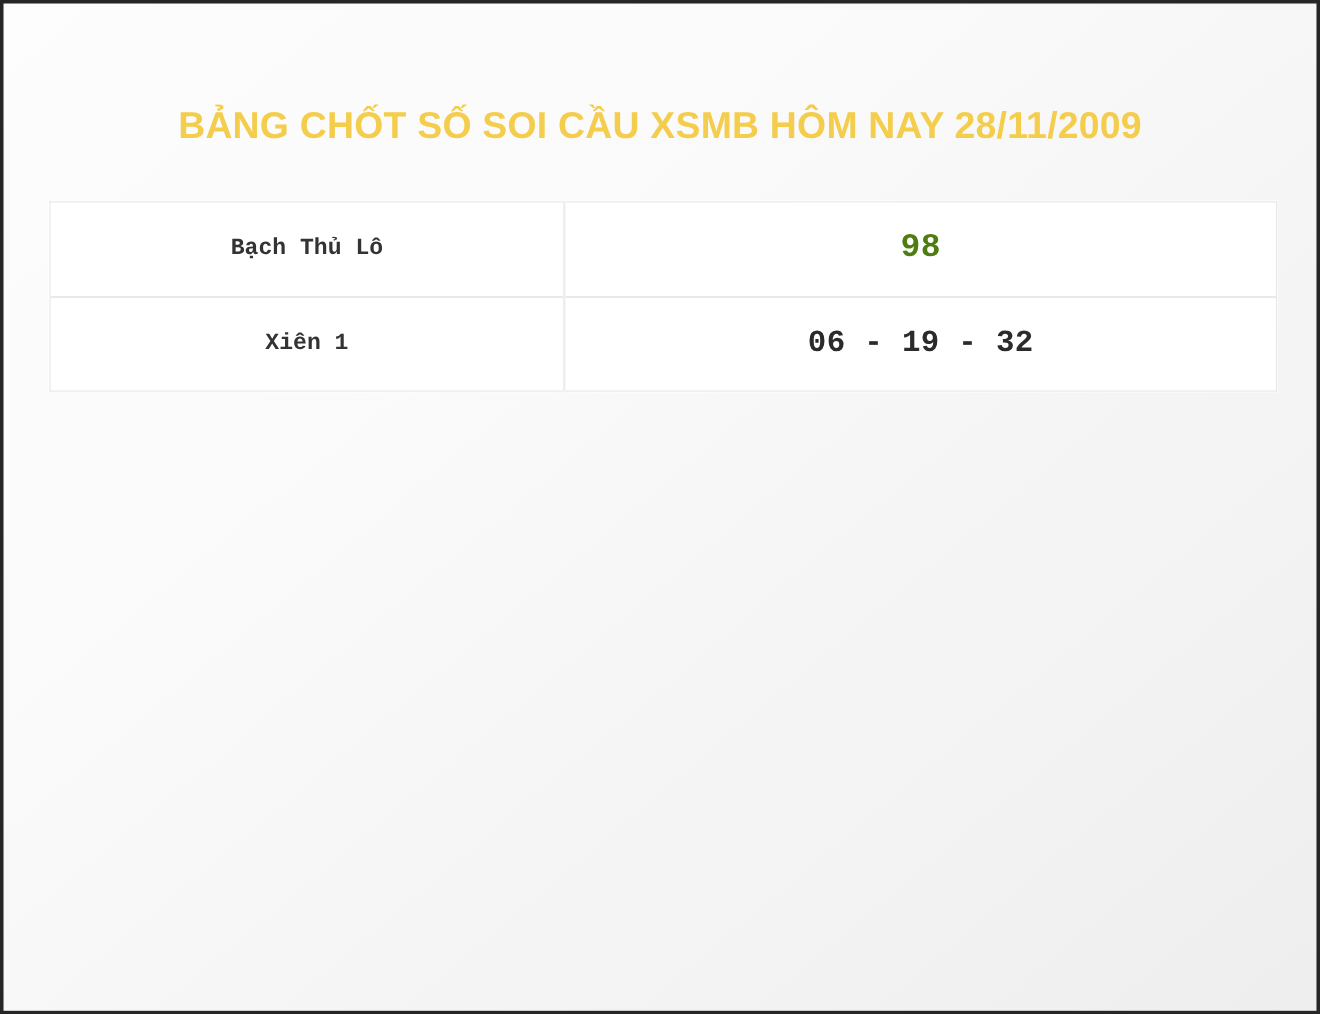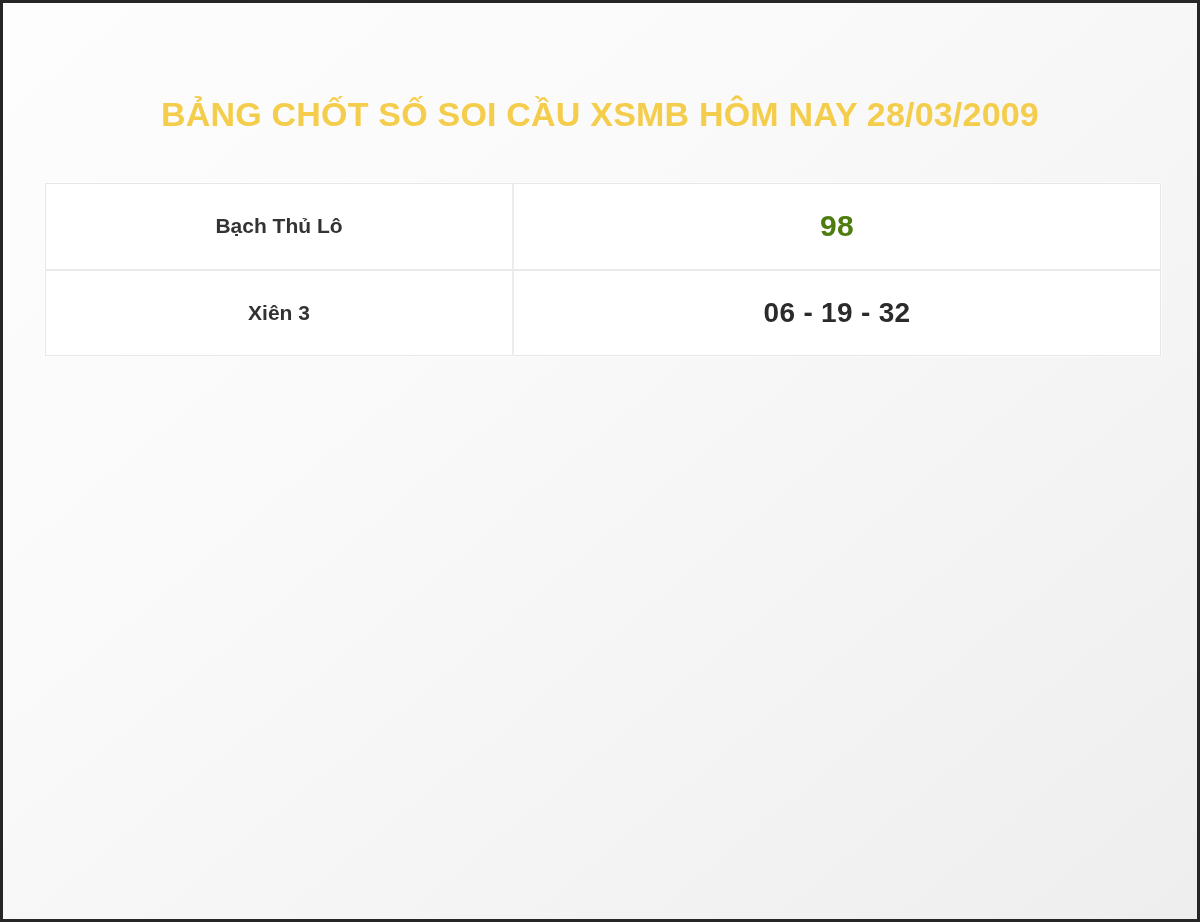--- a/index.html
+++ b/index.html
@@ -51,20 +51,21 @@
     top: 180px;
     left: 42px;
     width: 1116px;
     border-collapse: collapse;
     background: #ffffff;
     border: 1px solid #e7e7e7;
     box-shadow: 0 0 0 1px rgba(255,255,255,0.6);
   }
   .chot-table tr {
     height: 86px;
+    font-family: Liberation Mono, monospace;
   }
   .chot-table tr + tr td {
     border-top: 2px solid #e9e9e9;
   }
   .chot-table td {
     padding: 0 10px;
     text-align: center;
     vertical-align: middle;
     background: #ffffff;
   }
@@ -98,34 +99,34 @@
     font-weight: normal;
     color: #7c7c7c;
     letter-spacing: 0.2px;
   }
 </style>
 </head>
 <body>
 
 <div id="canvas">
 
-  <h1 class="page-title">BẢNG CHỐT SỐ SOI CẦU XSMB HÔM NAY 28/03/2009</h1>
+  <h1 class="page-title">BẢNG CHỐT SỐ SOI CẦU XSMB HÔM NAY 28/11/2009</h1>
 
   <table class="chot-table">
     <tbody>
 
       <tr>
         <td class="cell-label">Bạch Thủ Lô</td>
         <td class="cell-value accent">98</td>
       </tr>
 
 
 
       <tr>
-        <td class="cell-label">Xiên 3</td>
+        <td class="cell-label">Xiên 1</td>
         <td class="cell-value">06 - 19 - 32</td>
       </tr>
 
 
 
 
     </tbody>
   </table>
 
 

